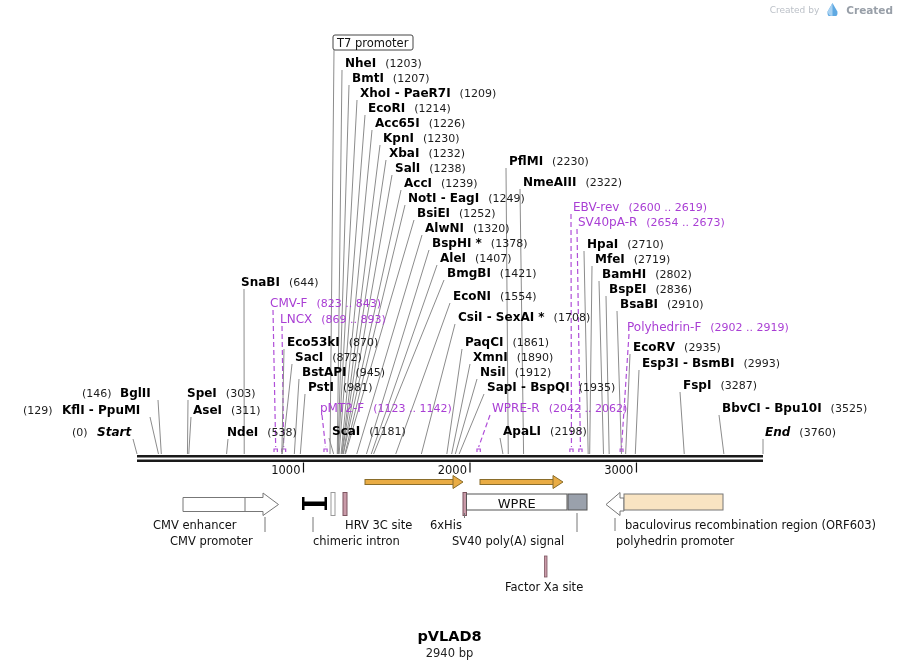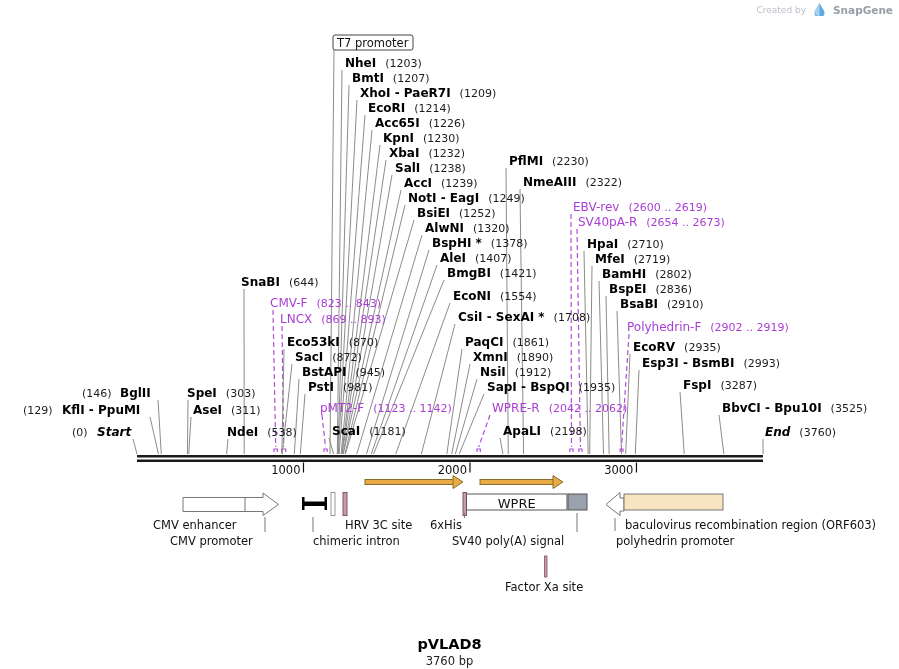--- a/index.html
+++ b/index.html
@@ -3,21 +3,21 @@
 <meta charset="utf-8">
 <style>
   html,body{margin:0;padding:0;background:#fff;width:899px;height:669px;overflow:hidden;
     font-family:"DejaVu Sans","Liberation Sans",sans-serif;}
   #stage{position:relative;width:899px;height:669px;background:#fff;}
   #mapsvg{position:absolute;left:0;top:0;}
   #watermark{position:absolute;top:3px;right:6px;display:flex;align-items:center;gap:8px;}
   #watermark .created{font-size:9px;color:#bcc1c8;}
   #watermark .brand{font-size:10.5px;font-weight:bold;color:#989fa8;}
   #titleblock{position:absolute;left:0;top:628px;width:899px;text-align:center;}
-  #titleblock .tname{font-size:14.5px;font-weight:bold;color:#000;margin-top:8px;}
+  #titleblock .tname{font-size:14.5px;font-weight:bold;color:#000;}
   #titleblock .tlen{font-size:11.5px;color:#222;margin-top:2px;}
 </style>
 </head>
 <body>
 
 <div id="stage">
   <svg id="mapsvg" width="899" height="669" viewBox="0 0 899 669">
       <line x1="342" y1="70" x2="337.28670212765957" y2="454" stroke="#8c8c8c" stroke-width="1"></line>
       <line x1="349" y1="85" x2="337.9526595744681" y2="454" stroke="#8c8c8c" stroke-width="1"></line>
       <line x1="357" y1="100" x2="338.2856382978723" y2="454" stroke="#8c8c8c" stroke-width="1"></line>
@@ -177,20 +177,20 @@
       <text x="503" y="435"><tspan font-size="12" font-weight="bold" fill="#000000">ApaLI</tspan><tspan dx="9" font-size="11" fill="#1c1c1c">(2198)</tspan></text>
       <text x="765" y="436"><tspan font-size="12" font-weight="bold" fill="#000000" font-style="italic">End</tspan><tspan dx="9" font-size="11" fill="#1c1c1c">(3760)</tspan></text>
     </svg>
 
   <div id="watermark">
     <span class="created">Created by</span>
     <svg width="11" height="13" viewBox="0 0 11 13">
       <path d="M5.5 0 L10.2 8.2 A5 5 0 1 1 0.8 8.2 Z" fill="#5fa9e2"></path>
       <path d="M5.5 0 L5.5 13 A5 5 0 0 1 0.8 8.2 Z" fill="#a8d2f2"></path>
     </svg>
-    <span class="brand">SnapGene</span>
+    <span class="brand">Created</span>
   </div>
 
   <div id="titleblock">
     <div class="tname">pVLAD8</div>
-    <div class="tlen">3760 bp</div>
+    <div class="tlen">2940 bp</div>
   </div>
 </div>
 
 </body></html>

